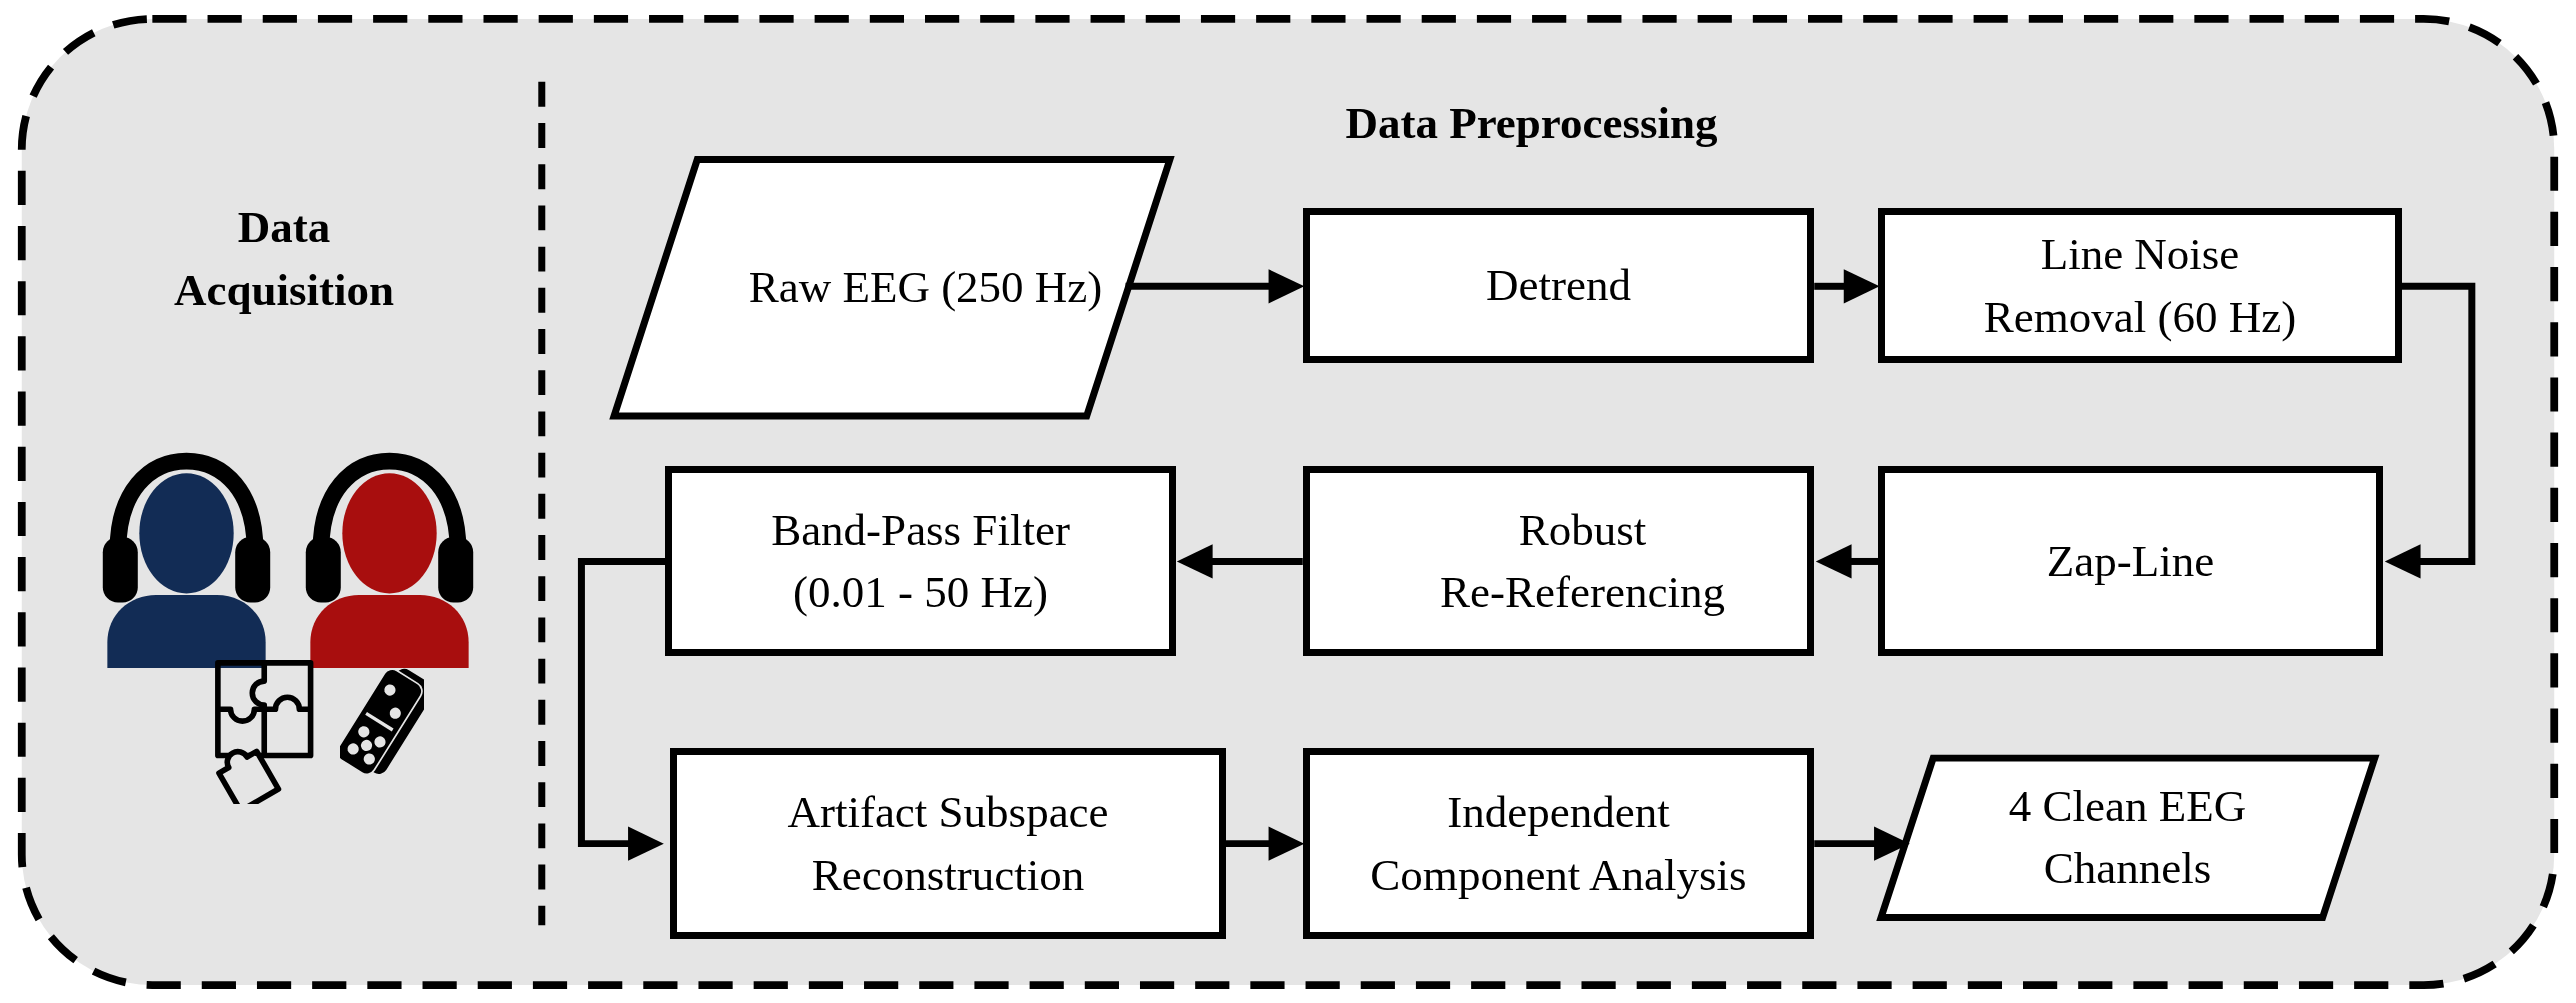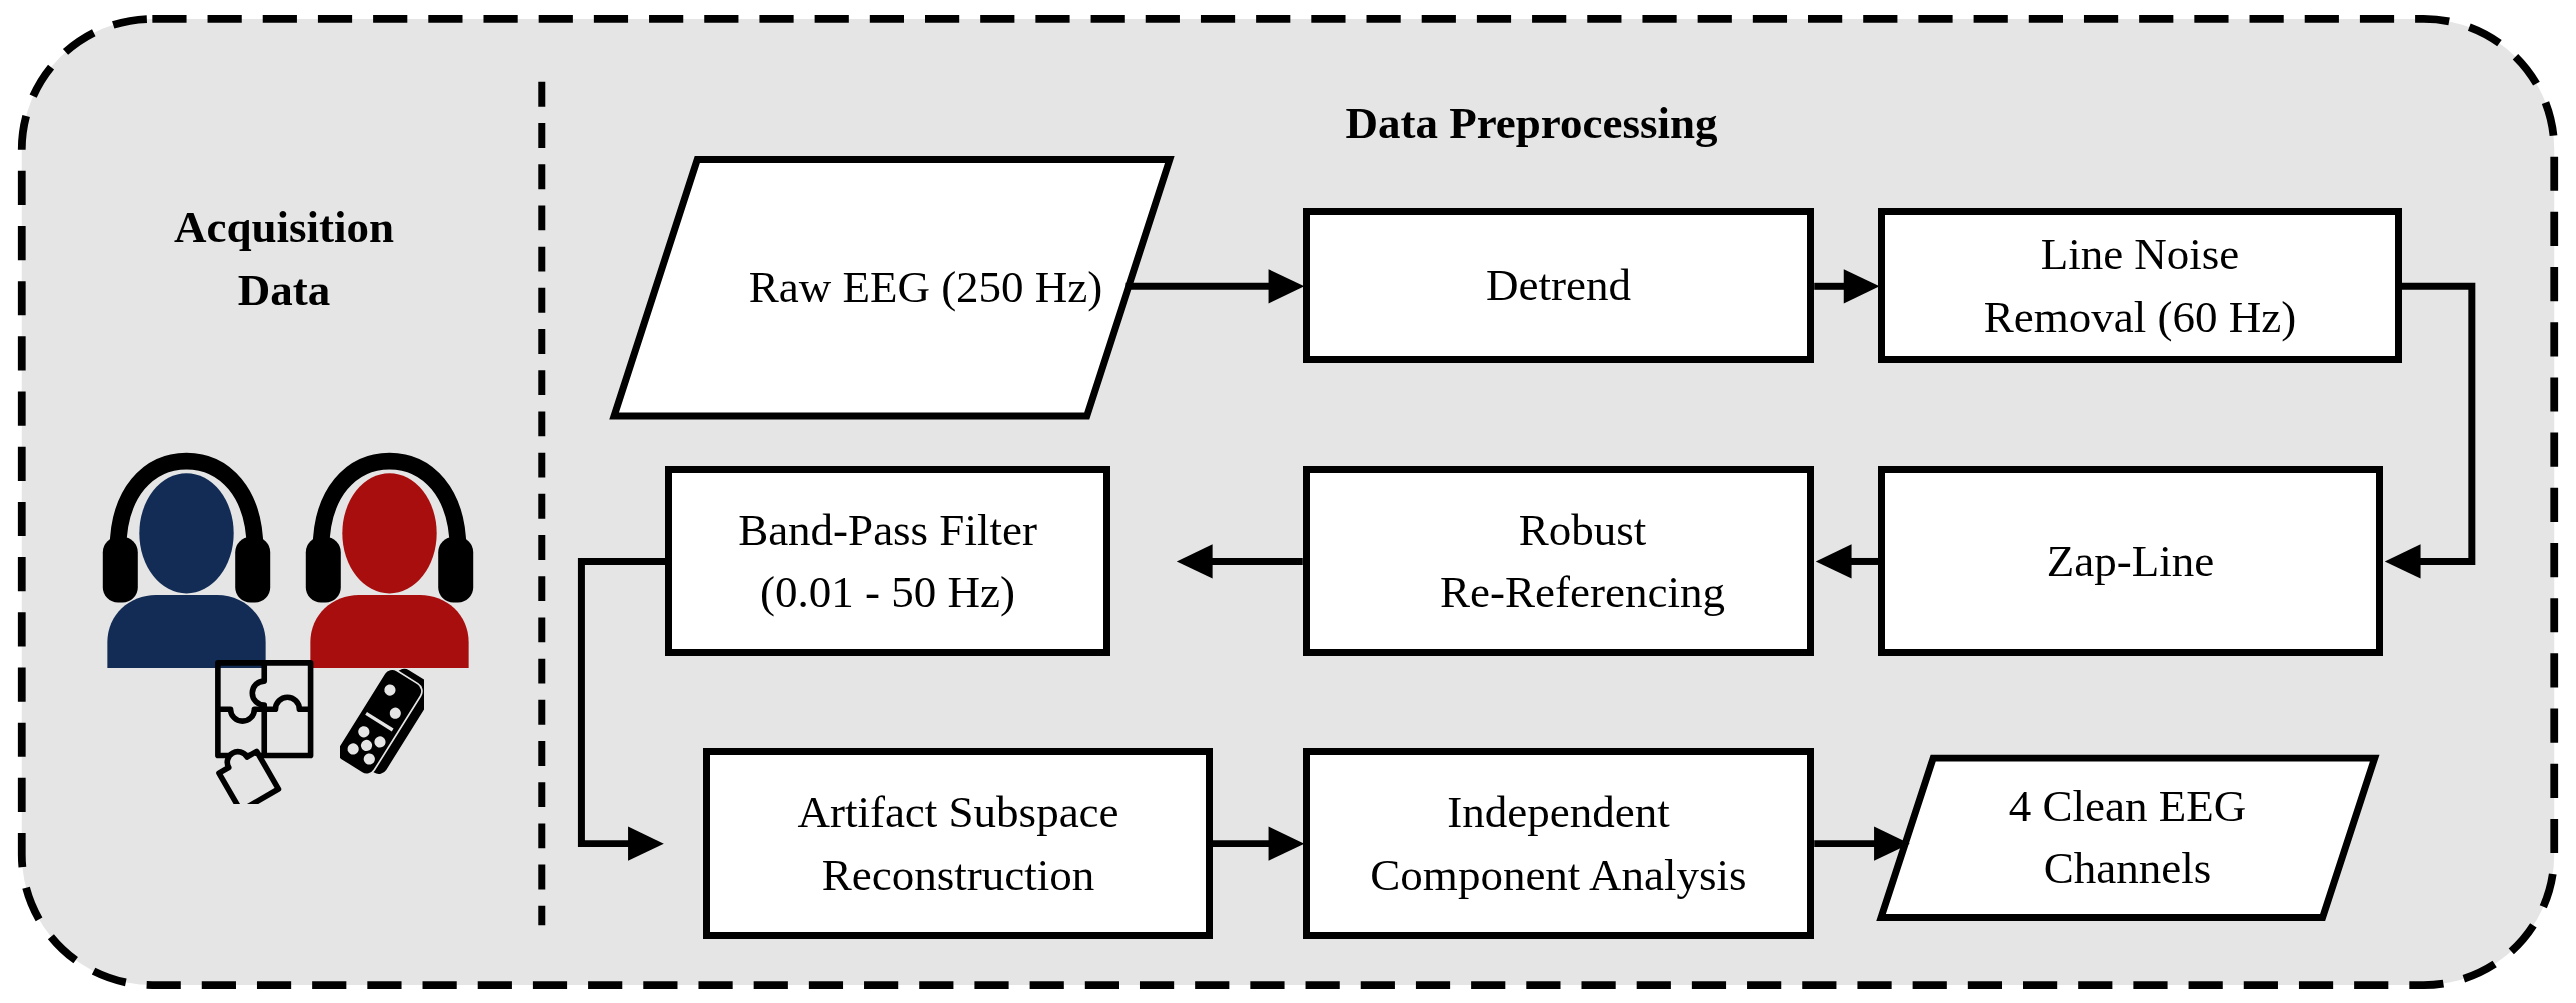--- a/index.html
+++ b/index.html
@@ -63,22 +63,22 @@
       <polygon points="3068,722 3114,700 3114,744"></polygon>
       <polygon points="2336,722 2382,700 2382,744"></polygon>
       <polygon points="1514,722 1560,700 1560,744"></polygon>
       <polygon points="854,1085 808,1063 808,1107"></polygon>
       <polygon points="1678,1085 1632,1063 1632,1107"></polygon>
       <polygon points="2457,1085 2411,1063 2411,1107"></polygon>
     </g>
   </svg>
 
   <div class="section-title" style="left:47px; top:196px; width:474px;">
+    <span>Data</span>
     <span>Acquisition</span>
-    <span>Data</span>
   </div>
 
   <svg class="icon" style="left:95px; top:426px;" width="183" height="242" viewBox="0 0 240 318">
     <ellipse cx="120" cy="141" rx="62" ry="79" style="fill:var(--person-blue)"></ellipse>
     <path d="M16,318 V284 C16,248 45,222 80,222 H160 C195,222 224,248 224,284 V318 Z" style="fill:var(--person-blue)"></path>
     <path d="M30,162 C30,88 70,46 120,46 C170,46 210,88 210,162" fill="none" stroke="#000" stroke-width="22" stroke-linecap="round"></path>
     <rect x="10" y="146" width="46" height="86" rx="20" fill="#000"></rect>
     <rect x="184" y="146" width="46" height="86" rx="20" fill="#000"></rect>
   </svg>
 
@@ -132,35 +132,35 @@
 
   <div class="node" style="left:1303px; top:208px; width:511px; height:155px;">
     <span>Detrend</span>
   </div>
 
   <div class="node" style="left:1878px; top:208px; width:524px; height:155px;">
     <span>Line Noise</span>
     <span>Removal (60 Hz)</span>
   </div>
 
-  <div class="node" style="left:665px; top:466px; width:445px; height:190px;">
+  <div class="node" style="left:665px; top:466px; width:511px; height:190px;">
     <span>Band-Pass Filter</span>
     <span>(0.01 - 50 Hz)</span>
   </div>
 
   <div class="node" style="left:1303px; top:466px; width:511px; height:190px;padding-left:48px;">
     <span>Robust</span>
     <span>Re-Referencing</span>
   </div>
 
   <div class="node" style="left:1878px; top:466px; width:505px; height:190px;">
     <span>Zap-Line</span>
   </div>
 
-  <div class="node" style="left:703px; top:748px; width:510px; height:191px;">
+  <div class="node" style="left:670px; top:748px; width:556px; height:191px;">
     <span>Artifact Subspace</span>
     <span>Reconstruction</span>
   </div>
 
   <div class="node" style="left:1303px; top:748px; width:511px; height:191px;">
     <span>Independent</span>
     <span>Component Analysis</span>
   </div>
 
 </div>

